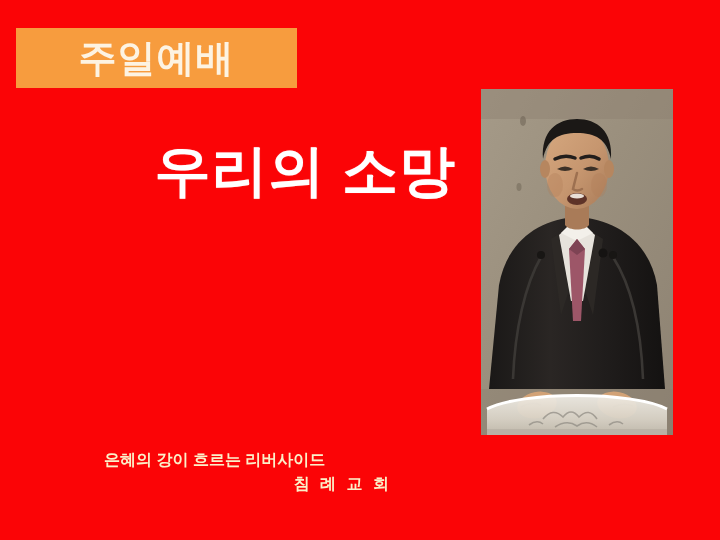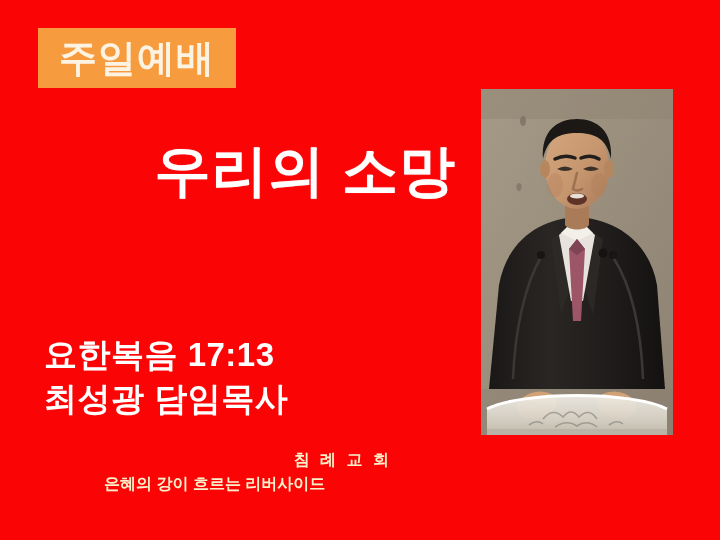--- a/index.html
+++ b/index.html
@@ -14,28 +14,27 @@
     overflow: hidden;
     background: #fb0406;
     font-family: "Liberation Sans", "DejaVu Sans", sans-serif;
   }
 
   
   .badge {
     position: absolute;
     left: 16px;
     top: 28px;
-    width: 198px;
+    width: 281px;
     height: 60px;
     background: #f79c3e;
     display: flex;
     align-items: center;
     justify-content: center;
     box-sizing: border-box;
-    margin-left: 22px;
   }
   .badge-label {
     color: #fdf3e2;
     font-size: 38px;
     font-weight: 700;
     letter-spacing: 1px;
     line-height: 1;
     white-space: nowrap;
   }
 
@@ -108,28 +107,24 @@
 <div id="slide">
 
   <div class="badge">
     <span class="badge-label">주일예배</span>
   </div>
 
   <div class="title-block">
     <div class="title-line">우리의 소망</div>
   </div>
 
-  <div class="ref-block">
-    <div class="ref-line">요한복음 17:13</div>
-    <div class="ref-line">최성광 담임목사</div>
-  </div>
 
   <div class="church-block">
+    <div class="church-line church-line-1">은혜의 강이 흐르는 리버사이드</div>
     <div class="church-line church-line-2">침 례 교 회</div>
-    <div class="church-line church-line-1">은혜의 강이 흐르는 리버사이드</div>
   </div>
 
   <div class="photo">
     <svg class="photo-svg" viewBox="0 0 192 346" preserveAspectRatio="xMidYMid slice">
       <defs>
         <linearGradient id="wallGrad" x1="0" y1="0" x2="1" y2="1">
           <stop offset="0%" stop-color="#a59a88"></stop>
           <stop offset="45%" stop-color="#9a8f7d"></stop>
           <stop offset="100%" stop-color="#8d8272"></stop>
         </linearGradient>

